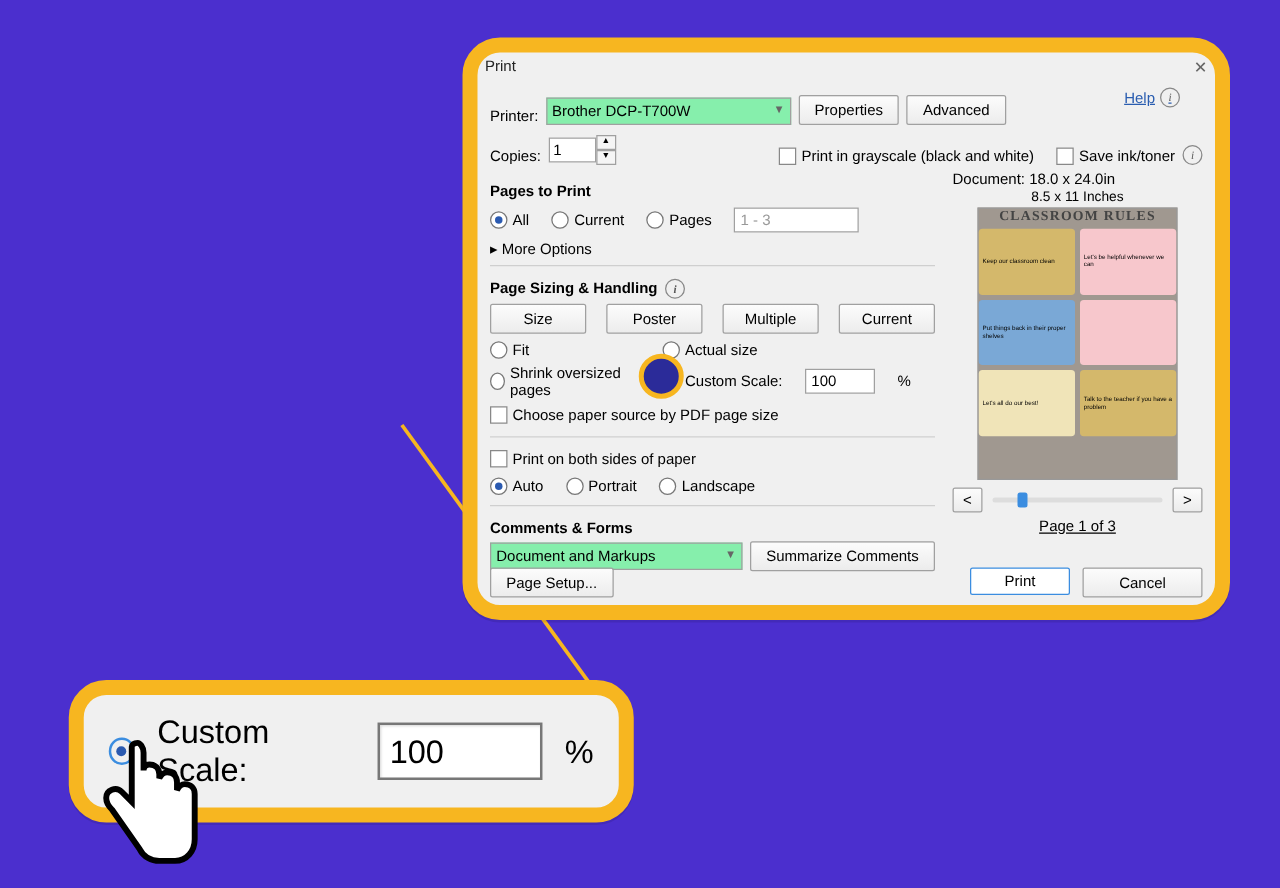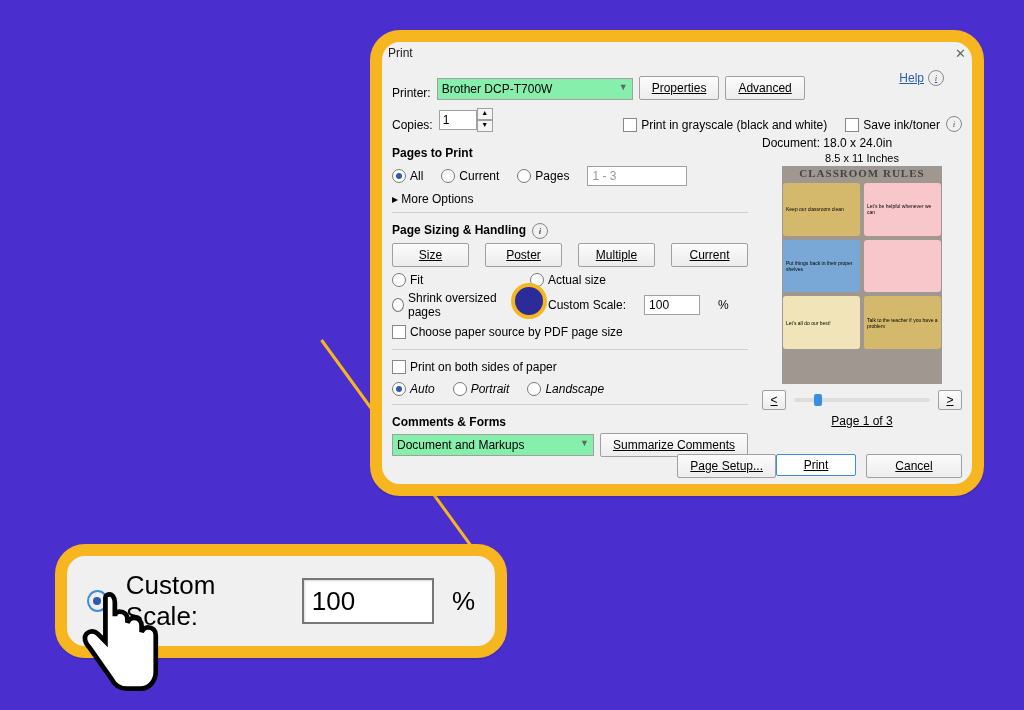--- a/index.html
+++ b/index.html
@@ -13,21 +13,21 @@
   .connector { position:absolute; width:3px; height:285px; background:#f7b620; left:320px; top:340px; transform:rotate(-36deg); transform-origin:top; }
   
   
   .dlg { position:relative; width:100%; height:100%; font-size:12px; }
   .titlebar { height:20px; padding:4px 6px 0 6px; font-size:12px; color:#222; position:relative; }
   .close-icon { position:absolute; right:6px; top:4px; font-size:13px; color:#666; cursor:default; }
   .row { display:flex; align-items:flex-end; padding:4px 10px; gap:6px; }
   .lbl { font-size:12px; }
   .sel { height:20px; border:1px solid #a0a0a0; background:#86efac; font-size:12px; padding:0 20px 0 4px; display:flex; align-items:center; position:relative; }
   .sel .caret { position:absolute; right:4px; top:3px; font-size:9px; color:#666; }
-  .btn { height:22px; border:1px solid #a0a0a0; background:linear-gradient(#fcfcfc,#ececec); font-size:12px; padding:0 12px; display:inline-flex; align-items:center; justify-content:center; cursor:default; border-radius:2px;text-decoration:underline; }
+  .btn { height:22px; border:1px solid #a0a0a0; background:linear-gradient(#fcfcfc,#ececec); font-size:12px; padding:0 12px; display:inline-flex; align-items:center; justify-content:center; cursor:default; border-radius:2px; }
   .btn.primary { border:1px solid #3b8de0; background:#fff; color:#000; box-sizing:border-box; }
   .spin { display:flex; align-items:center; }
   .spin input { width:30px; height:18px; border:1px solid #a0a0a0; font-size:12px; padding:0 3px; }
   .spin .arrs { display:flex; flex-direction:column; }
   .spin .arrs span { width:14px; height:10px; border:1px solid #a0a0a0; background:#f5f5f5; font-size:7px; line-height:8px; text-align:center; }
   .cb { display:inline-flex; align-items:center; gap:4px; font-size:12px; }
   .cb-box { width:12px; height:12px; border:1px solid #888; background:#fff; display:inline-block; }
   .info-icon { display:inline-flex; width:14px; height:14px; border:1px solid #888; border-radius:50%; align-items:center; justify-content:center; font-size:9px; font-style:italic; font-family:Georgia,serif; color:#555; }
   
   .body { display:flex; padding:0 10px 10px 10px; gap:14px; }
@@ -38,28 +38,28 @@
   .radio-row { display:flex; align-items:center; gap:18px; padding:2px 0; }
   .radio { display:inline-flex; align-items:center; gap:4px; font-size:12px; }
   .rd { width:12px; height:12px; border:1px solid #777; border-radius:50%; display:inline-flex; align-items:center; justify-content:center; background:#fff; }
   .rd.checked::after { content:""; width:6px; height:6px; border-radius:50%; background:#2b5ab0; }
   .txt { height:18px; border:1px solid #a0a0a0; background:#fff; font-size:12px; padding:0 4px; display:inline-flex; align-items:center; color:#999; }
   .more-opts { font-size:12px; margin:4px 0; cursor:default; }
   
   .sizing-tabs { display:flex; gap:16px; margin:4px 0; }
   .sizing-tabs .btn { flex:1; }
   
-  .orient { display:flex; gap:18px; margin:4px 0 8px 0;font-style:italic; }
+  .orient { display:flex; gap:18px; margin:4px 0 8px 0; }
   
   .comments-row { display:flex; gap:6px; align-items:center; }
   .comments-row .sel { flex:1; }
   
   .sep { border:0; border-top:1px solid #cfcfcf; margin:6px 0; }
   
-  .footer { position:absolute; bottom:6px; left:10px; right:10px; display:flex; align-items:center; justify-content:flex-end; }
+  .footer { position:absolute; bottom:6px; left:10px; right:10px; display:flex; align-items:center; justify-content:space-between;gap:38px; }
   .footer .actions { display:flex; gap:10px; }
   
   .help { position:absolute; right:28px; top:28px; font-size:12px; color:#2a5db0; text-decoration:underline; display:inline-flex; align-items:center; gap:4px; }
   
   
   .doc-info { font-size:12px; margin-bottom:2px; }
   .paper-info { font-size:11px; text-align:center; margin-bottom:2px; }
   .preview { width:160px; height:218px; border:1px solid #999; margin:0 auto 6px auto; background:#a09890; padding:0; box-sizing:border-box; position:relative; }
   .poster-title { text-align:center; font-family:Georgia,serif; font-weight:bold; font-size:11px; color:#444; margin-bottom:4px; letter-spacing:1px; }
   .poster-grid { display:grid; grid-template-columns:1fr 1fr; grid-template-rows:1fr 1fr 1fr; gap:4px; height:166px; }

